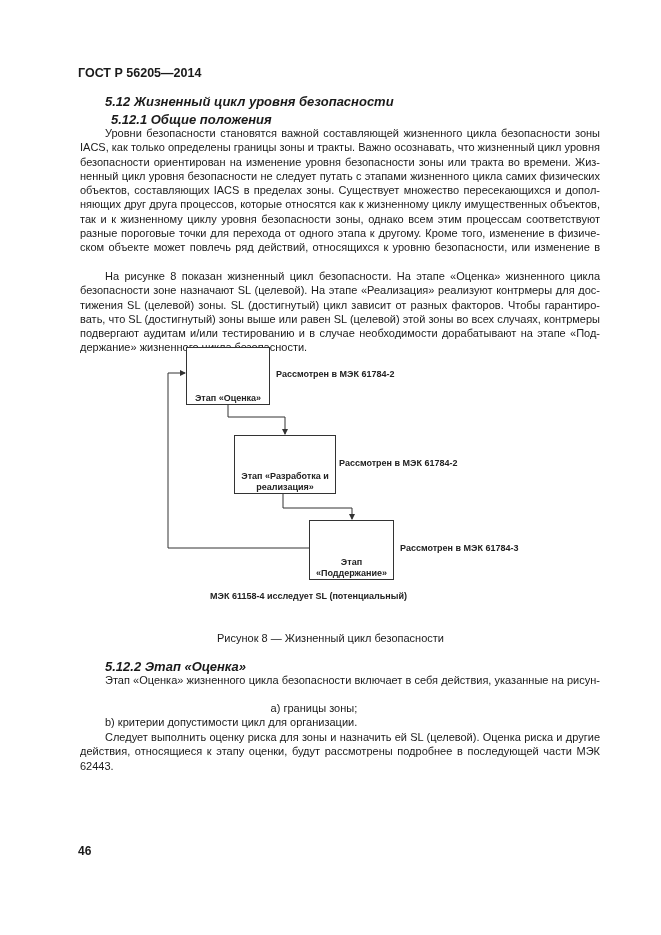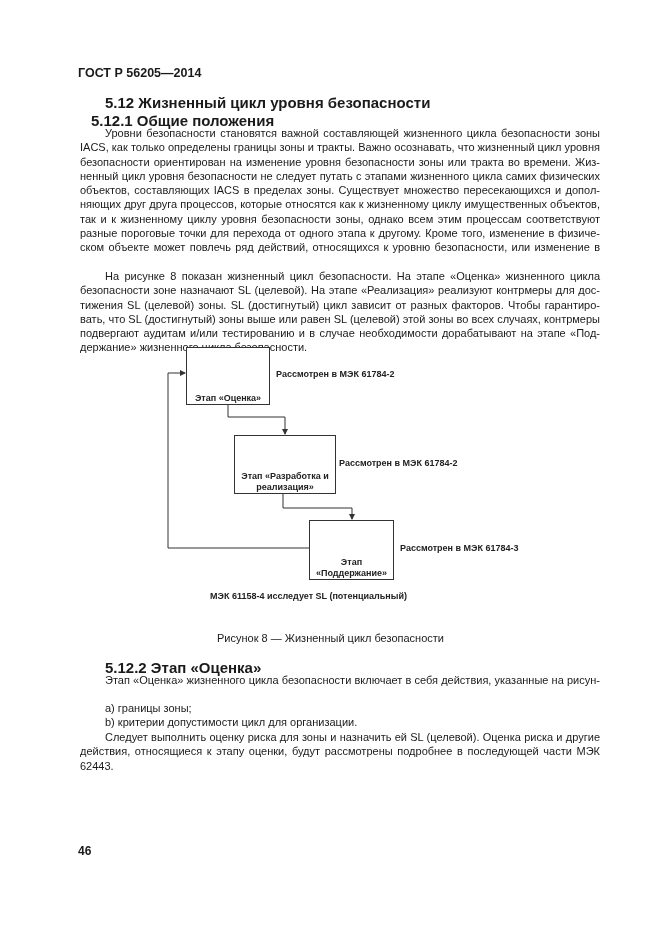--- a/index.html
+++ b/index.html
@@ -1,39 +1,39 @@
 <!DOCTYPE html>
 <html><head>
 <meta charset="utf-8">
 <style>
   html, body { margin:0; padding:0; background:#ffffff; }
   body { width:661px; height:935px; position:relative; overflow:hidden;
          font-family:"Liberation Sans", sans-serif; color:#1a1a1a; }
   .abs { position:absolute; }
   .hdr { left:78px; top:66px; font-size:12.5px; font-weight:bold; }
-  .h2 { font-weight:bold; font-size:15px; }
+  .h2 { font-weight:bold; font-size:13px;font-style:italic; }
   .para { position:absolute; left:80px; width:520px; font-size:11px; line-height:14.3px;
           text-align:justify; }
   .line { display:block; text-align:justify; text-align-last:justify; height:14.3px; }
   .line.last { text-align-last:left; }
   .box { position:absolute; border:1px solid #333; background:#fff; display:flex;
          align-items:flex-end; justify-content:center; text-align:center;
          font-size:9px; font-weight:bold; line-height:11px; color:#222; }
   .note { position:absolute; font-size:9px; font-weight:bold; color:#222; white-space:nowrap; }
   .caption { position:absolute; left:0; width:661px; text-align:center; top:632px; font-size:11px; }
   .pagenum { left:78px; top:844px; font-size:12px; font-weight:bold; }
   svg.conn { position:absolute; left:0; top:0; width:661px; height:935px; pointer-events:none; }
 </style>
 </head>
 <body>
 
 <div class="abs hdr">ГОСТ Р 56205—2014</div>
 
 <div class="abs h2" style="left:105px; top:94px;">5.12 Жизненный цикл уровня безопасности</div>
-<div class="abs h2" style="left:91px; top:112px;">5.12.1 Общие положения</div>
+<div class="abs h2" style="left:111px; top:112px;">5.12.1 Общие положения</div>
 
 <div class="para" style="top:126px;" id="p1">
     <span class="line" style="padding-left: 25px;">Уровни безопасности становятся важной составляющей жизненного цикла безопасности зоны</span>
     <span class="line">IACS, как только определены границы зоны и тракты. Важно осознавать, что жизненный цикл уровня</span>
     <span class="line">безопасности ориентирован на изменение уровня безопасности зоны или тракта во времени. Жиз-</span>
     <span class="line">ненный цикл уровня безопасности не следует путать с этапами жизненного цикла самих физических</span>
     <span class="line">объектов, составляющих IACS в пределах зоны. Существует множество пересекающихся и допол-</span>
     <span class="line">няющих друг друга процессов, которые относятся как к жизненному циклу имущественных объектов,</span>
     <span class="line">так и к жизненному циклу уровня безопасности зоны, однако всем этим процессам соответствуют</span>
     <span class="line">разные пороговые точки для перехода от одного этапа к другому. Кроме того, изменение в физиче-</span>
@@ -83,21 +83,21 @@
 
   <div class="note" style="left:210px; top:591px;">МЭК 61158-4 исследует SL (потенциальный)</div>
 </div>
 
 <div class="caption">Рисунок 8 — Жизненный цикл безопасности</div>
 
 <div class="abs h2" style="left:105px; top:659px;">5.12.2 Этап «Оценка»</div>
 <div class="para" style="top:673px;" id="p3">
     <span class="line" style="padding-left: 25px;">Этап «Оценка» жизненного цикла безопасности включает в себя действия, указанные на рисун-</span>
   </div>
-<div class="abs" style="left:105px; top:701px; font-size:11px; line-height:14.3px;">
+<div class="abs" style="left:105px; top:701px; font-size:11px; line-height:14.3px;text-align:right;">
   <div>a) границы зоны;</div>
   <div>b) критерии допустимости цикл для организации.</div>
 </div>
 <div class="para" style="top:730px;" id="p4">
     <span class="line" style="padding-left: 25px;">Следует выполнить оценку риска для зоны и назначить ей SL (целевой). Оценка риска и другие</span>
     <span class="line">действия, относящиеся к этапу оценки, будут рассмотрены подробнее в последующей части МЭК</span>
     <span class="line last">62443.</span>
   </div>
 
 <div class="abs pagenum">46</div>

